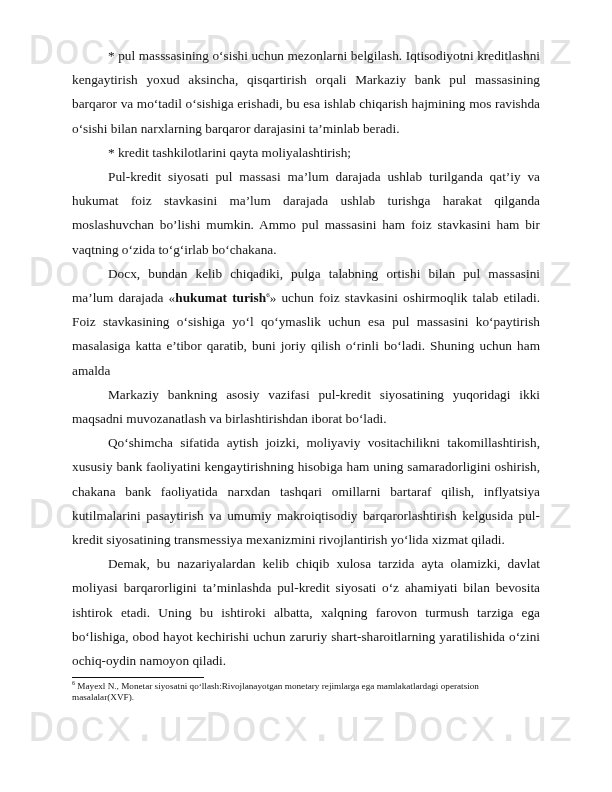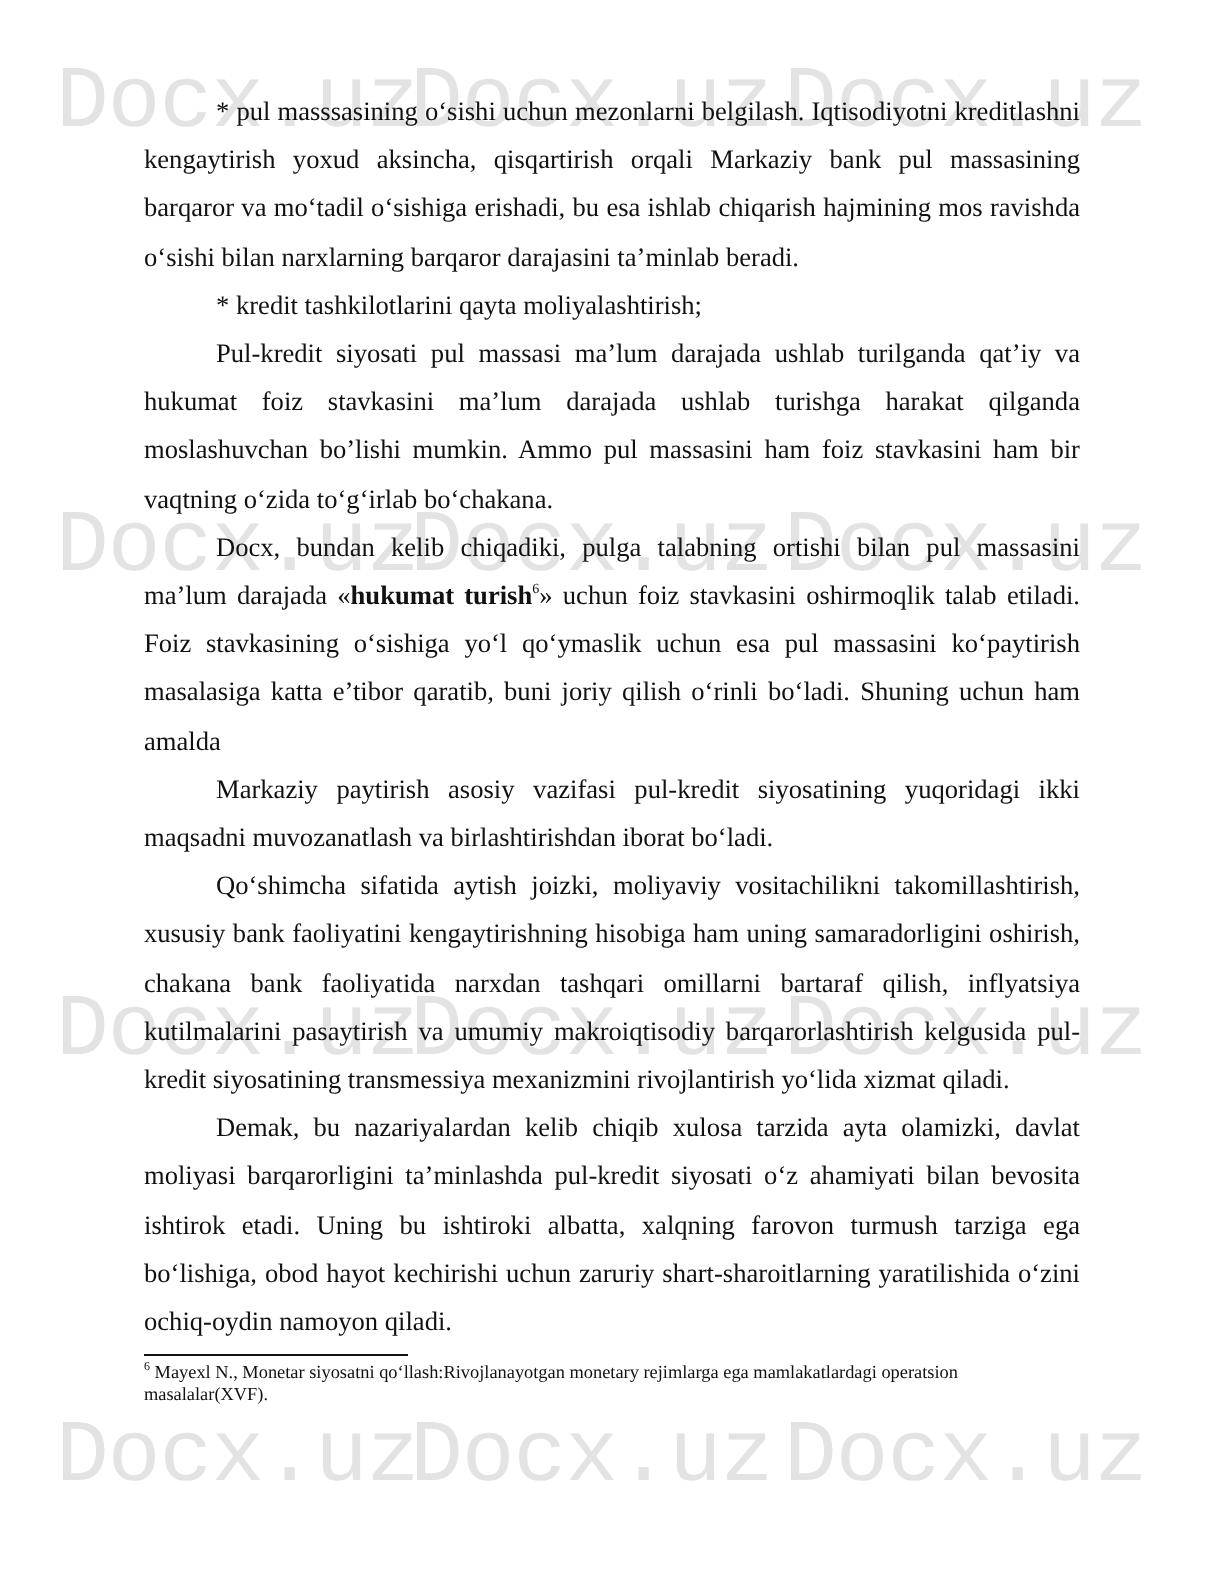--- a/index.html
+++ b/index.html
@@ -53,20 +53,20 @@
     <span class="wm" style="left: 28px; top: 707px; color: rgb(227, 227, 227);">Docx.uz</span>
     <span class="wm" style="left: 205px; top: 707px; color: rgb(227, 227, 227);">Docx.uz</span>
     <span class="wm" style="left: 392px; top: 707px; color: rgb(227, 227, 227);">Docx.uz</span>
   </div>
 
   <div class="content">
     <p class="p">* pul masssasining o‘sishi uchun mezonlarni belgilash. Iqtisodiyotni kreditlashni kengaytirish yoxud aksincha, qisqartirish orqali Markaziy bank pul massasining barqaror va mo‘tadil o‘sishiga erishadi, bu esa ishlab chiqarish hajmining mos ravishda o‘sishi bilan narxlarning barqaror darajasini ta’minlab beradi.</p>
     <p class="p last-left">* kredit tashkilotlarini qayta moliyalashtirish;</p>
     <p class="p">Pul-kredit siyosati pul massasi ma’lum darajada ushlab turilganda qat’iy va hukumat foiz stavkasini ma’lum darajada ushlab turishga harakat qilganda moslashuvchan bo’lishi mumkin. Ammo pul massasini ham foiz stavkasini ham bir vaqtning o‘zida to‘g‘irlab bo‘chakana.</p>
     <p class="p"><span>Docx, bundan kelib chiqadiki, pulga talabning ortishi bilan pul massasini ma’lum darajada «</span><b>hukumat turish</b><sup>6</sup><span>» uchun foiz stavkasini oshirmoqlik talab etiladi. Foiz stavkasining o‘sishiga yo‘l qo‘ymaslik uchun esa pul massasini ko‘paytirish masalasiga katta e’tibor qaratib, buni joriy qilish o‘rinli bo‘ladi. Shuning uchun ham amalda</span></p>
-    <p class="p">Markaziy paytirish asosiy vazifasi pul-kredit siyosatining yuqoridagi ikki maqsadni muvozanatlash va birlashtirishdan iborat bo‘ladi.</p>
+    <p class="p">Markaziy bankning asosiy vazifasi pul-kredit siyosatining yuqoridagi ikki maqsadni muvozanatlash va birlashtirishdan iborat bo‘ladi.</p>
     <p class="p">Qo‘shimcha sifatida aytish joizki, moliyaviy vositachilikni takomillashtirish, xususiy bank faoliyatini kengaytirishning hisobiga ham uning samaradorligini oshirish, chakana bank faoliyatida narxdan tashqari omillarni bartaraf qilish, inflyatsiya kutilmalarini pasaytirish va umumiy makroiqtisodiy barqarorlashtirish kelgusida pul-kredit siyosatining transmessiya mexanizmini rivojlantirish yo‘lida xizmat qiladi.</p>
     <p class="p">Demak, bu nazariyalardan kelib chiqib xulosa tarzida ayta olamizki, davlat moliyasi barqarorligini ta’minlashda pul-kredit siyosati o‘z ahamiyati bilan bevosita ishtirok etadi. Uning bu ishtiroki albatta, xalqning farovon turmush tarziga ega bo‘lishiga, obod hayot kechirishi uchun zaruriy shart-sharoitlarning yaratilishida o‘zini ochiq-oydin namoyon qiladi.</p>
 
     <div class="footnote-rule"></div>
     <div class="footnote"><sup>6</sup><span> Mayexl N., Monetar siyosatni qo‘llash:Rivojlanayotgan monetary rejimlarga ega mamlakatlardagi operatsion masalalar(XVF).</span></div>
   </div>
 </div>
 
 </body></html>

